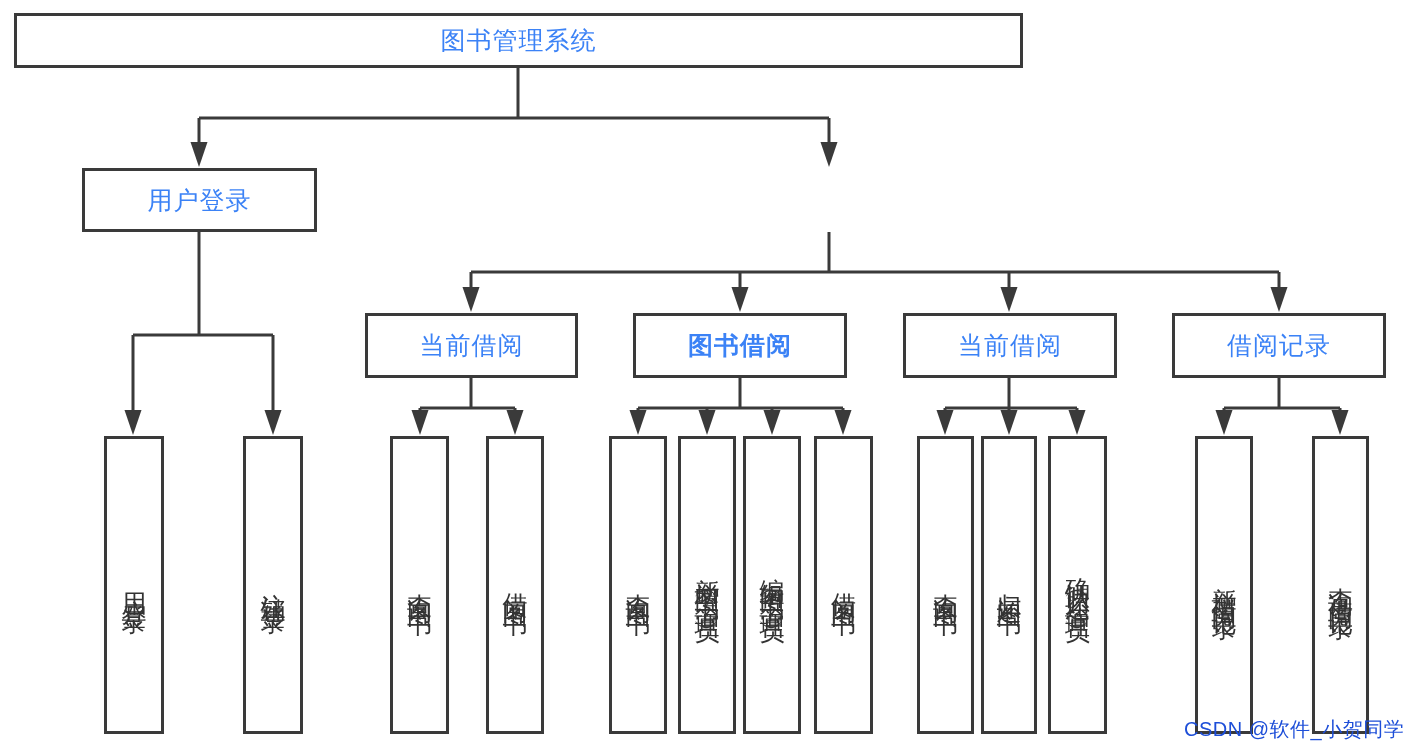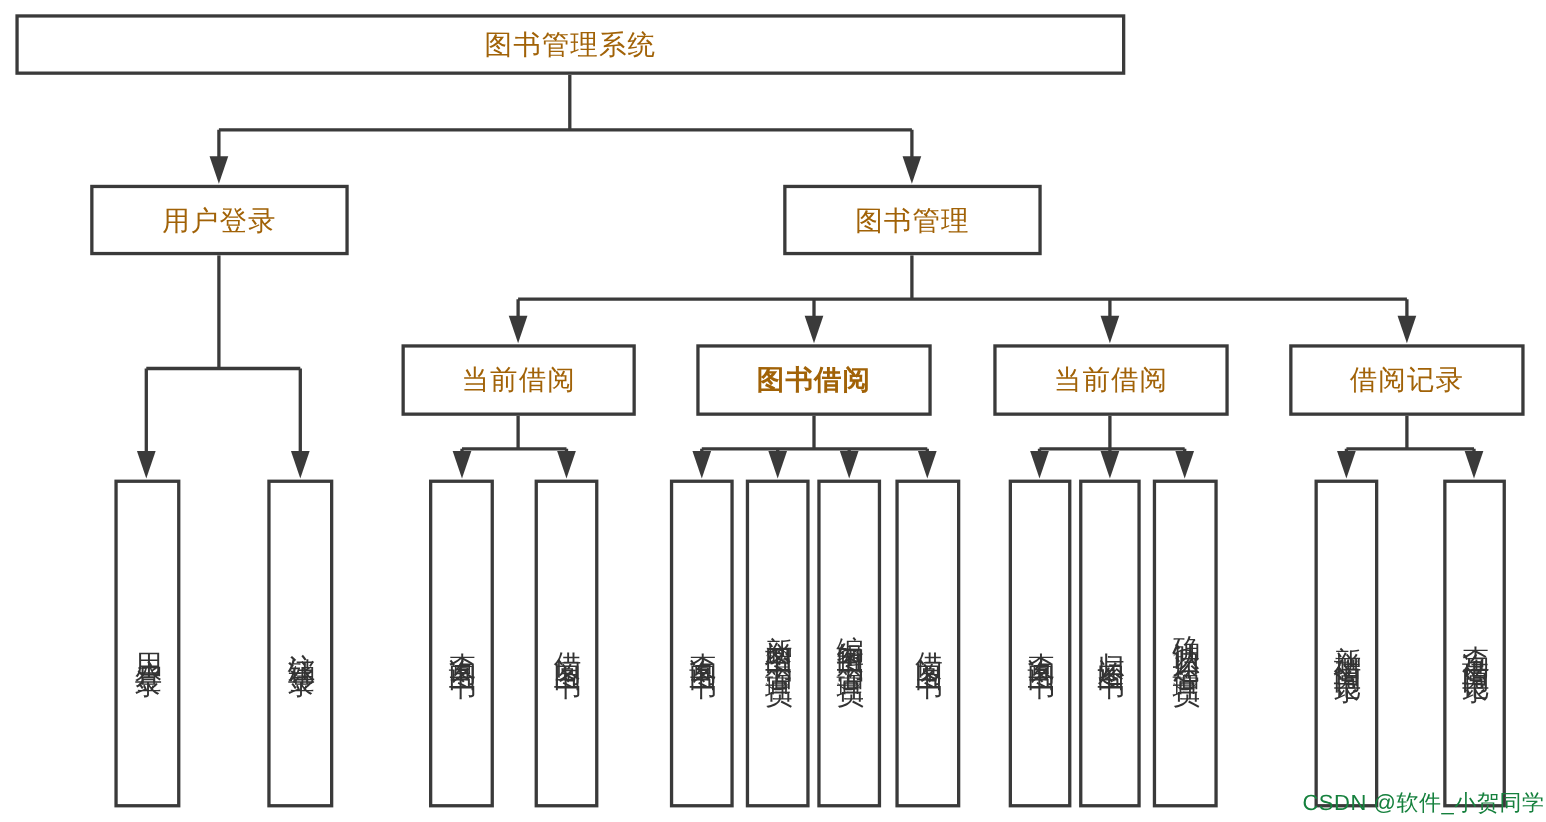--- a/index.html
+++ b/index.html
@@ -22,21 +22,21 @@
     box-sizing: border-box;
     border: 3px solid #3a3a3a;
     background: #ffffff;
     display: flex;
     align-items: center;
     justify-content: center;
     z-index: 2;
   }
   .hlabel {
     font-size: 25px;
-    color: #a16207;
+    color: #3b82f6;
     letter-spacing: 1px;
     white-space: nowrap;
   }
   .vtext {
     writing-mode: vertical-rl;
     text-orientation: mixed;
     font-size: 25px;
     letter-spacing: 6px;
     color: #333333;
     line-height: 1;
@@ -61,21 +61,21 @@
   .n-l9  { left: 917px;  width: 57px; }
   .n-l10 { left: 981px;  width: 56px; }
   .n-l11 { left: 1048px; width: 59px; }
   .n-l12 { left: 1195px; width: 58px; }
   .n-l13 { left: 1312px; width: 57px; }
   #watermark {
     position: absolute;
     left: 1184px;
     top: 716px;
     font-size: 20px;
-    color: #15803d;
+    color: #1d4ed8;
     letter-spacing: 0.5px;
     white-space: nowrap;
     z-index: 3;
   }
 </style>
 </head>
 <body>
 
 <div id="stage">
 
@@ -118,23 +118,20 @@
       <polygon points="1331.5,410 1348.5,410 1340,435"></polygon>
     </g>
   </svg>
 
   <div class="node n-root">
     <span class="hlabel">图书管理系统</span>
   </div>
 
   <div class="node n-userlogin">
     <span class="hlabel">用户登录</span>
-  </div>
-  <div class="node n-bookmgmt">
-    <span class="hlabel">图书管理</span>
   </div>
 
   <div class="node n-newbook">
     <span class="hlabel">当前借阅</span>
   </div>
   <div class="node n-bookborrow">
     <span class="hlabel">图书借阅</span>
   </div>
   <div class="node n-curborrow">
     <span class="hlabel">当前借阅</span>

